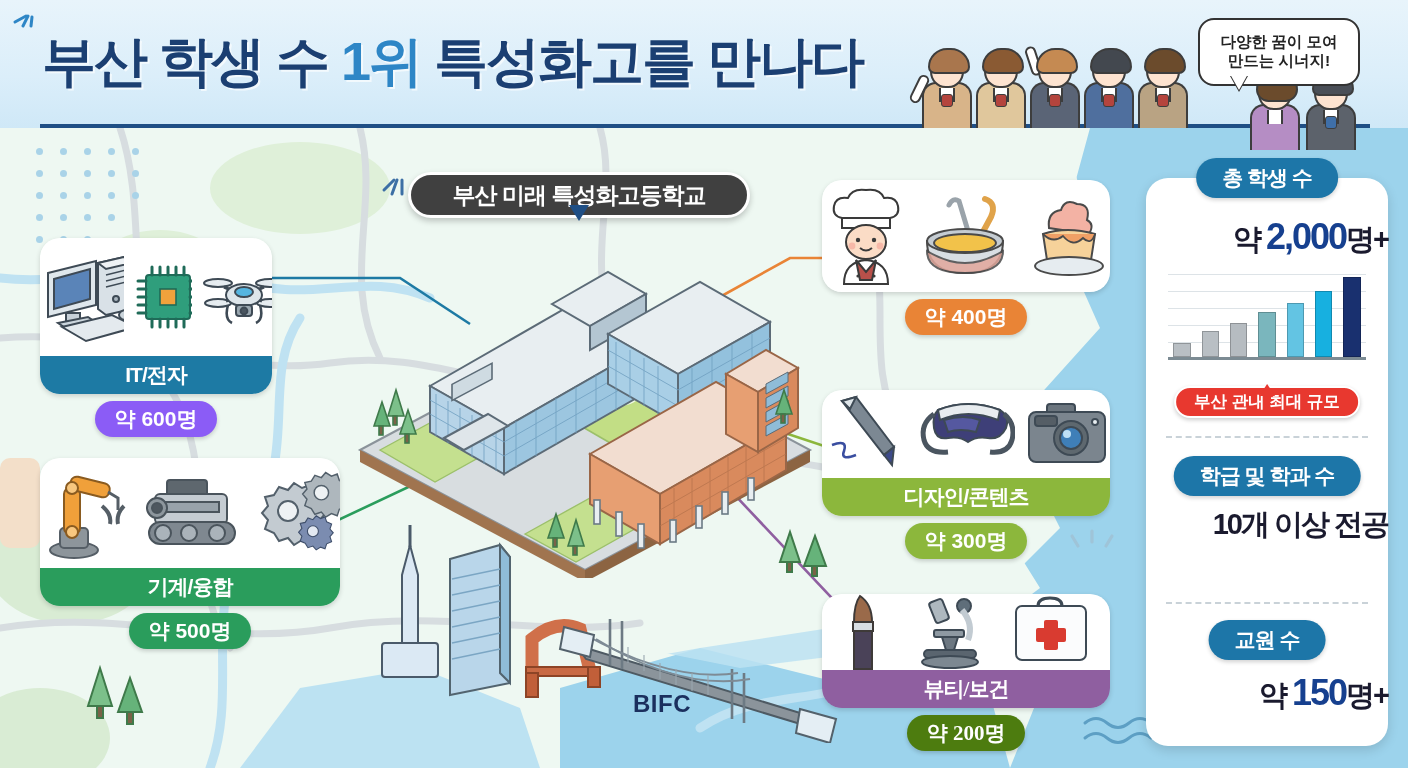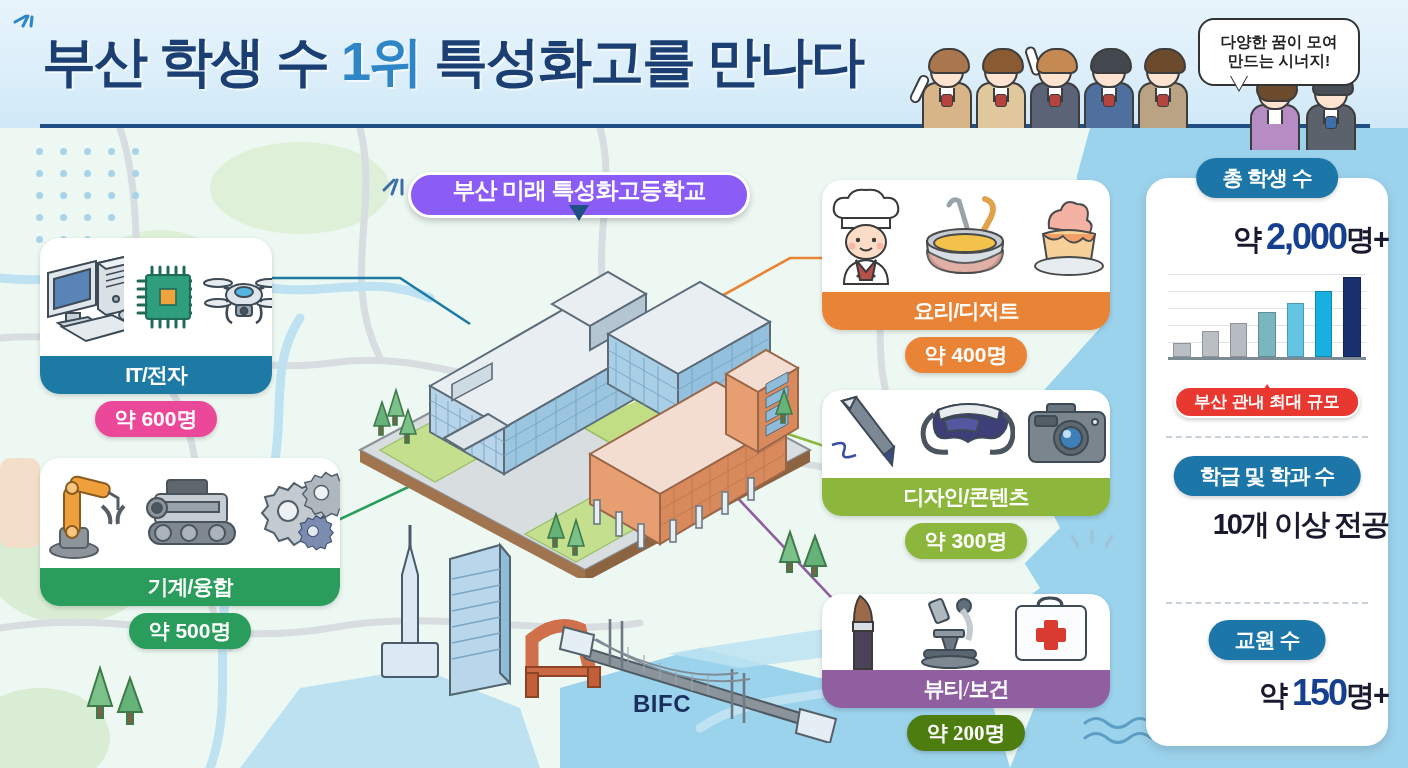--- a/index.html
+++ b/index.html
@@ -86,22 +86,22 @@
   .dotgrid i {
     position: absolute; width: 7px; height: 7px; border-radius: 50%;
     background: #a9d3e8;
   }
 
   
   .school { position: absolute; left: 340px; top: 110px; width: 490px; height: 340px; }
 
   .school-label {
     position: absolute; left: 408px; top: 44px; width: 342px; height: 46px;
-    background: #8b5cf6; border: 3px solid #fff; border-radius: 23px;
-    display: flex; justify-content: center;
+    background: #404040; border: 3px solid #fff; border-radius: 23px;
+    display: flex; align-items: center; justify-content: center;
     box-shadow: 0 3px 6px rgba(0,0,0,.22); z-index: 20;
   }
   .school-label span { color: #fff; font-size: 23px; font-weight: 700; letter-spacing: -1px; }
   .school-label:after {
     content: ""; position: absolute; left: 50%; bottom: -16px; transform: translateX(-50%);
     width: 0; height: 0; border: 10px solid transparent; border-top: 16px solid #1f4f85;
   }
   .burst { position: absolute; left: 380px; top: 36px; width: 36px; height: 34px; z-index: 19; }
 
   .bifc {
@@ -613,21 +613,21 @@
               <circle cx="46" cy="50" r="3.4" fill="#4a5560"></circle>
               <path d="M30,44 Q26,58 34,62 M62,44 Q66,58 58,62" fill="none" stroke-width="2.6"></path>
             </g>
           </svg>
         </div>
         <div class="bar" style="background:#1d7aa4;">
           <span>IT/전자</span>
         </div>
       </div>
       <div class="pill-wrap">
-        <div class="pill" style="background:#ec4899;">
+        <div class="pill" style="background:#8b5cf6;">
           <span>약 600명</span>
         </div>
       </div>
     </div>
 
     <div class="card" style="left:40px; top:330px; width:300px;">
       <div class="shell">
         <div class="pic" style="height:110px;">
           <svg width="94" height="94">
             <g stroke="#8a5b20" stroke-width="2">
@@ -716,23 +716,20 @@
           </svg>
           <svg width="94" height="92">
             <g stroke="#4a4a4a" stroke-width="2">
               <path d="M30,38 Q28,22 42,20 Q46,8 58,14 Q72,14 68,30 Q76,34 70,44 Z" fill="#f3b2a4"></path>
               <path d="M24,44 Q48,36 76,44 L72,70 Q48,78 28,70 Z" fill="#f6d29a"></path>
               <path d="M24,44 Q34,54 44,46 Q54,58 64,48 Q72,56 76,44" fill="#f0a066" stroke-width="1.8"></path>
               <ellipse cx="50" cy="76" rx="34" ry="9" fill="#e6ecf0"></ellipse>
             </g>
           </svg>
         </div>
-        <div class="bar" style="background:#e98436;">
-          <span>요리/디저트</span>
-        </div>
       </div>
       <div class="pill-wrap">
         <div class="pill" style="background:#e98436;">
           <span>약 400명</span>
         </div>
       </div>
     </div>
 
     <div class="card" style="left:822px; top:262px; width:288px;">
       <div class="shell">

